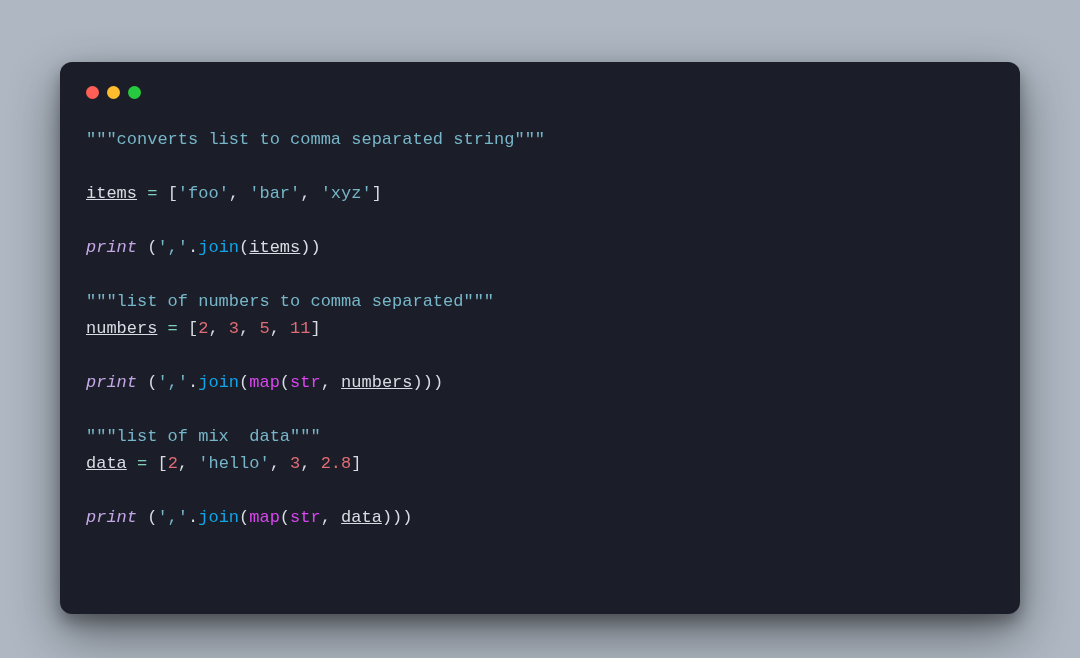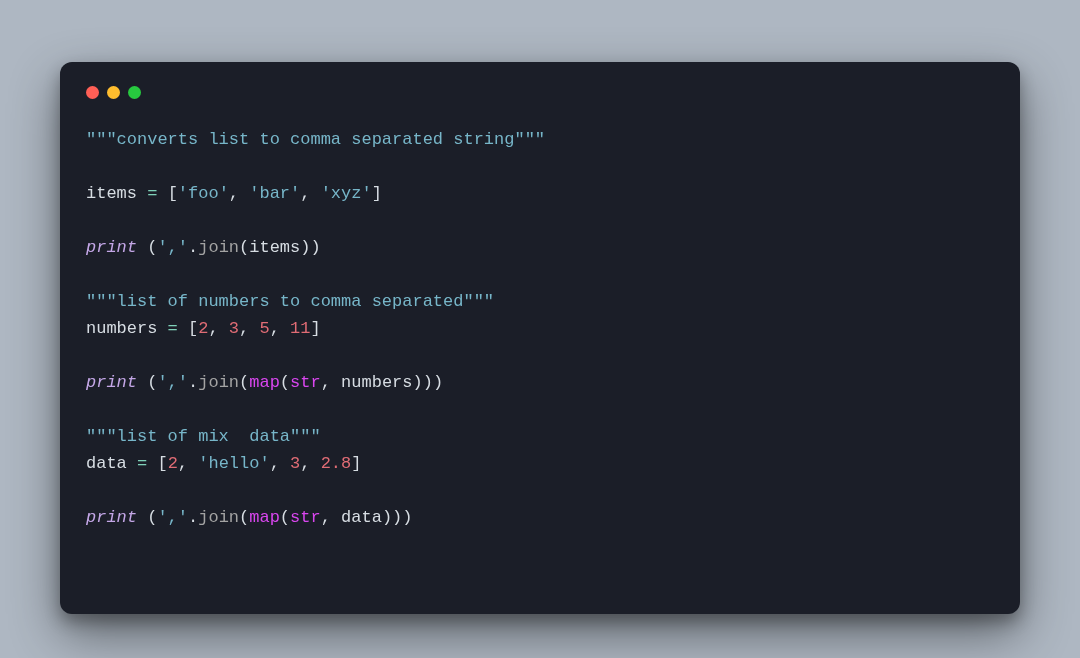--- a/index.html
+++ b/index.html
@@ -41,26 +41,26 @@
 
   pre.code {
     margin: 0;
     font-family: inherit;
     font-size: 17px;
     line-height: 27px;
     color: #d7dde3;
     white-space: pre;
   }
   .tok-str   { color: #77b6c9; }   
-  .tok-var   { color: #d7dde3; }   
+  .tok-var   { color: #d7dde3; text-decoration: underline; }   
   .tok-op    { color: #7fd1b9; }   
   .tok-punct { color: #d7dde3; }   
   .tok-num   { color: #e06c75; }   
   .tok-fn    { color: #c4a7e7; font-style: italic; }   
-  .tok-attr  { color: #a3a3a3; }   
+  .tok-attr  { color: #0ea5e9; }   
   .tok-bltn  { color: #d946ef; }   
 </style>
 </head>
 <body>
 
 <div class="window">
   <div class="titlebar">
     <span class="dot red"></span>
     <span class="dot yellow"></span>
     <span class="dot green"></span>

